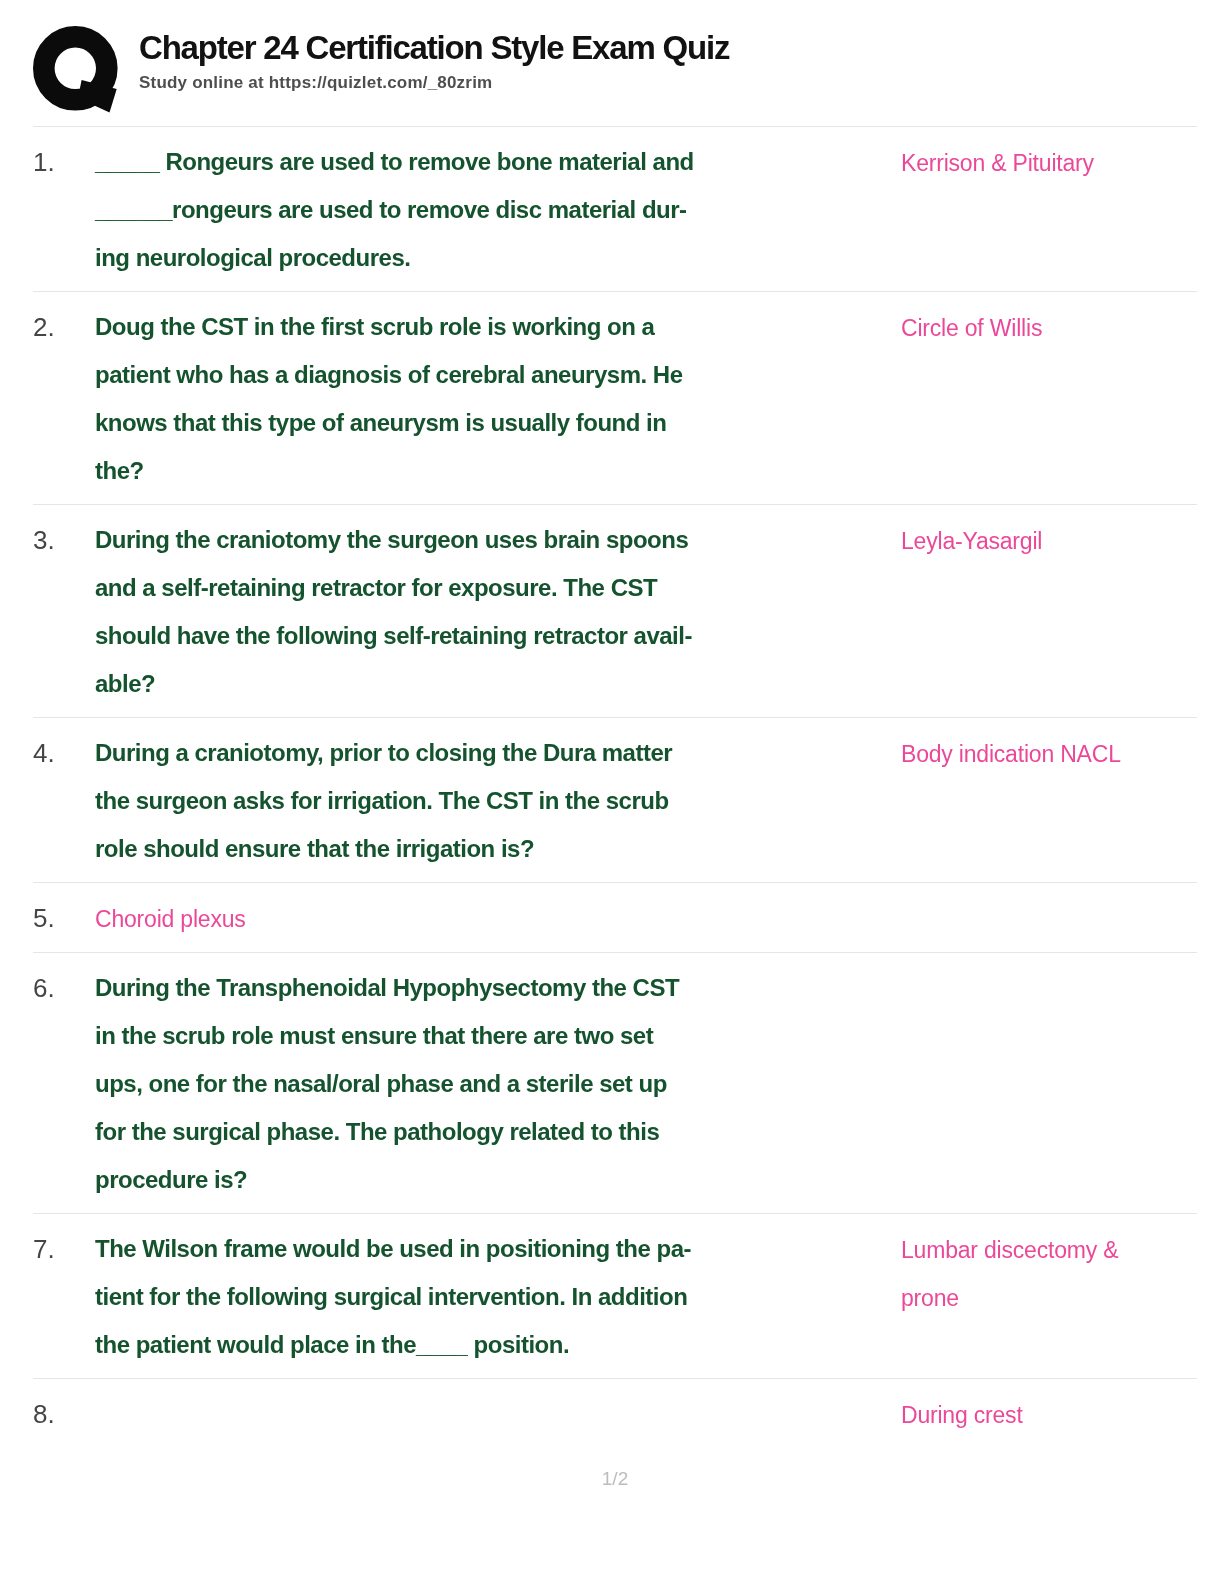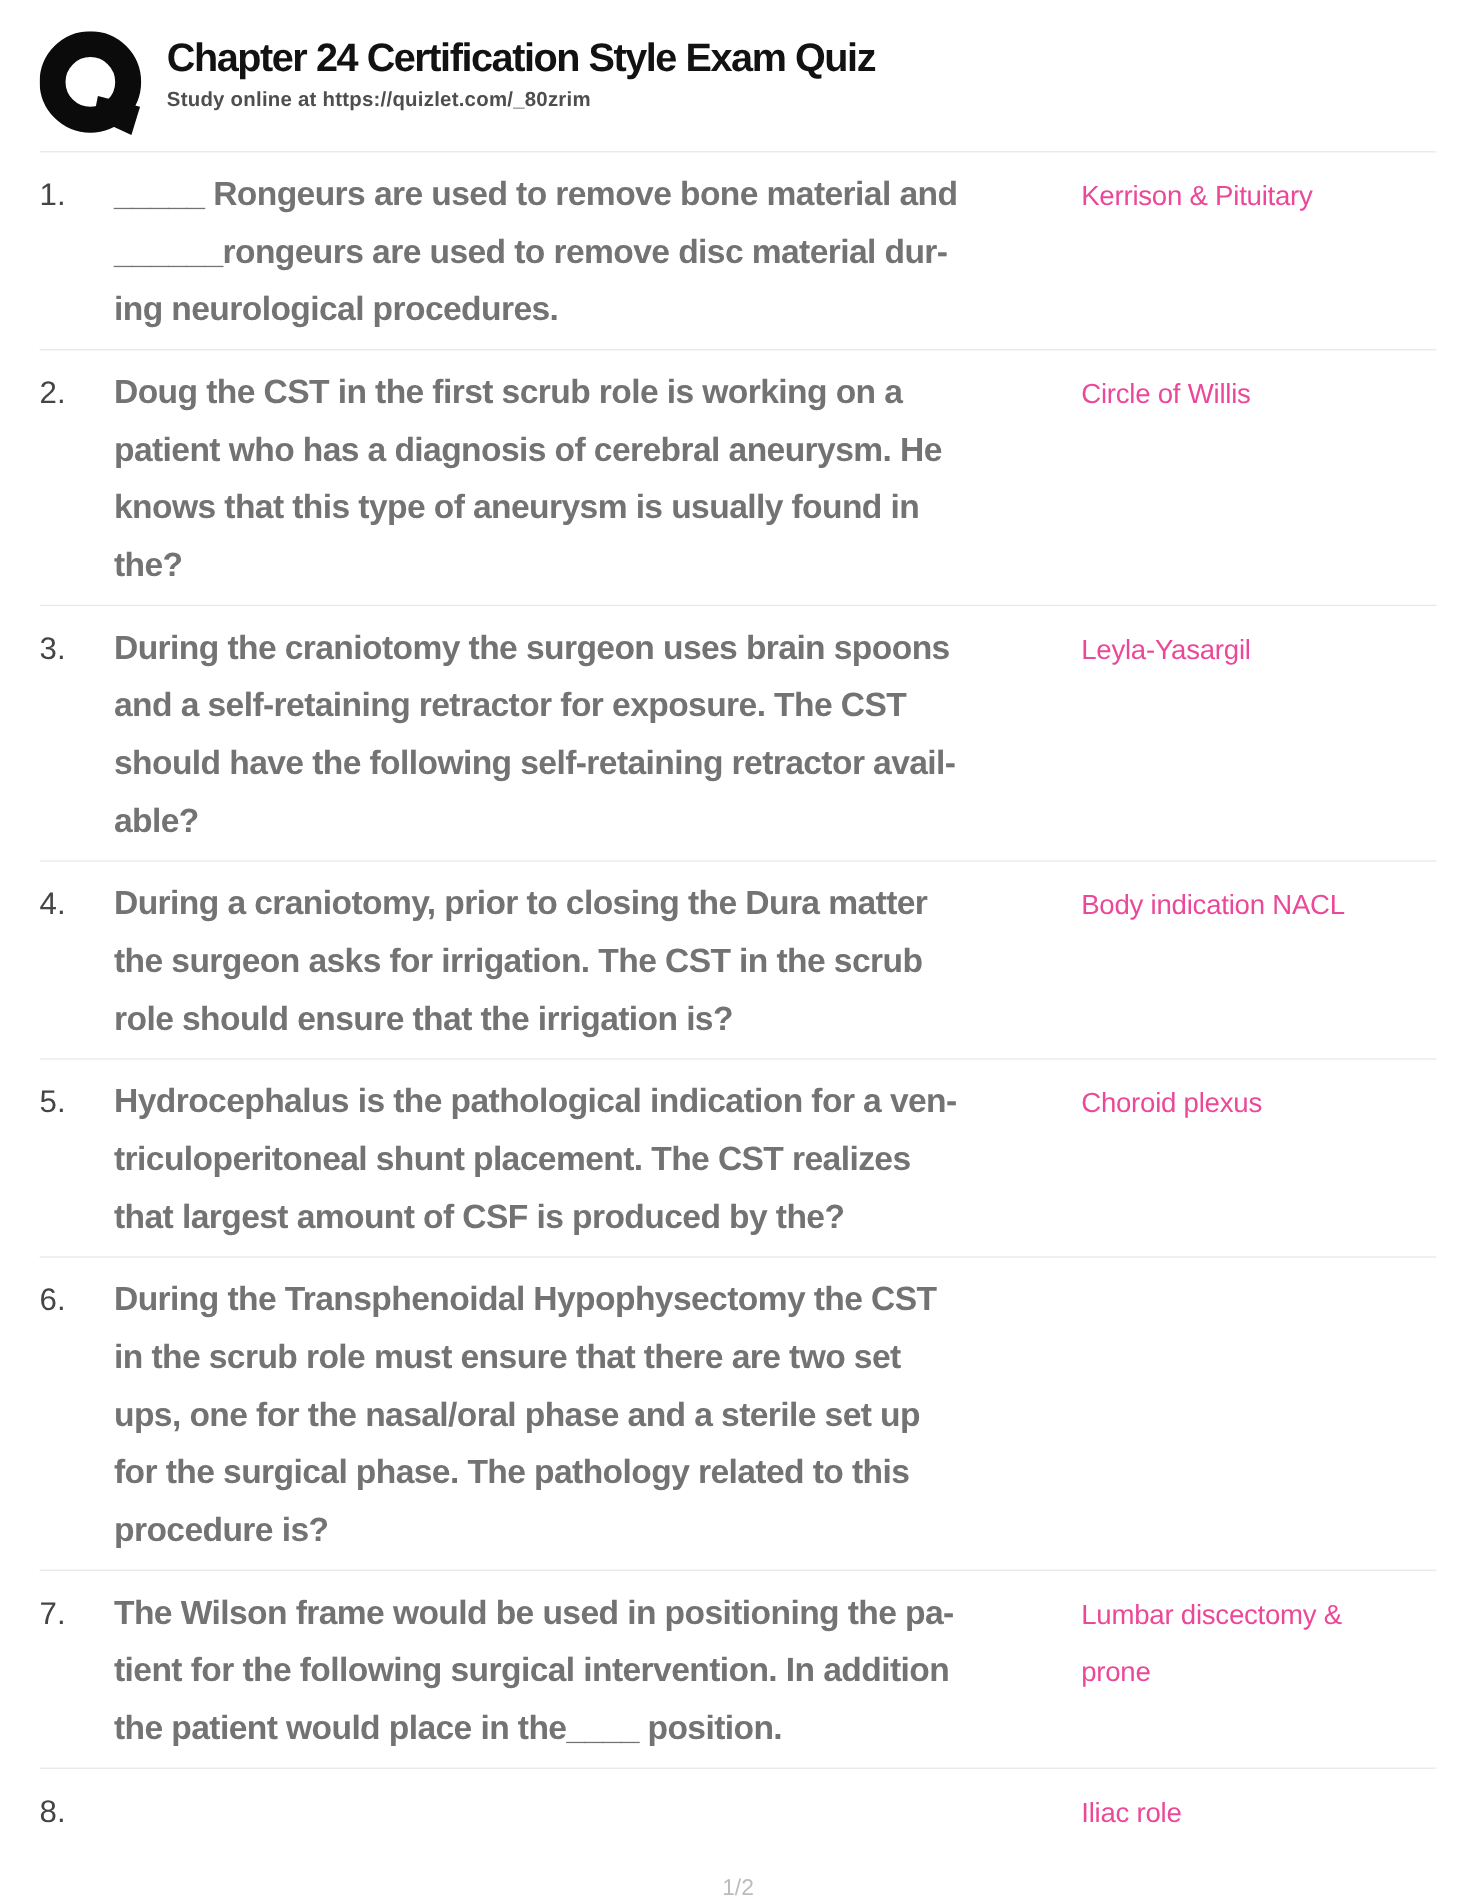--- a/index.html
+++ b/index.html
@@ -56,24 +56,24 @@
     width: 62px;
     flex: 0 0 auto;
     font-size: 26px;
     font-weight: 300;
     color: #454545;
     line-height: 48px;
   }
   .qt {
     width: 806px;
     flex: 0 0 auto;
-    font-size: 28px;
+    font-size: 24px;
     font-weight: 700;
     letter-spacing: -0.5px;
-    color: #737373;
+    color: #14532d;
     line-height: 48px;
     white-space: pre-line;
   }
   .ans {
     flex: 1;
     min-width: 0;
     font-size: 23px;
     font-weight: 300;
     color: #ec4899;
     line-height: 48px;
@@ -136,23 +136,20 @@
   <div class="row">
     <div class="num">4.</div>
     <div class="qt">During a craniotomy, prior to closing the Dura matter
 the surgeon asks for irrigation. The CST in the scrub
 role should ensure that the irrigation is?</div>
     <div class="ans">Body indication NACL</div>
   </div>
 
   <div class="row">
     <div class="num">5.</div>
-    <div class="qt">Hydrocephalus is the pathological indication for a ven-
-triculoperitoneal shunt placement. The CST realizes
-that largest amount of CSF is produced by the?</div>
     <div class="ans">Choroid plexus</div>
   </div>
 
   <div class="row">
     <div class="num">6.</div>
     <div class="qt">During the Transphenoidal Hypophysectomy the CST
 in the scrub role must ensure that there are two set
 ups, one for the nasal/oral phase and a sterile set up
 for the surgical phase. The pathology related to this
 procedure is?</div>
@@ -163,18 +160,18 @@
     <div class="qt">The Wilson frame would be used in positioning the pa-
 tient for the following surgical intervention. In addition
 the patient would place in the____ position.</div>
     <div class="ans">Lumbar discectomy &amp;
 prone</div>
   </div>
 
   <div class="row last">
     <div class="num">8.</div>
     <div class="qt"></div>
-    <div class="ans">Iliac role</div>
+    <div class="ans">During crest</div>
   </div>
 
   <div class="footer">1/2</div>
 
 </div>
 
 </body></html>

